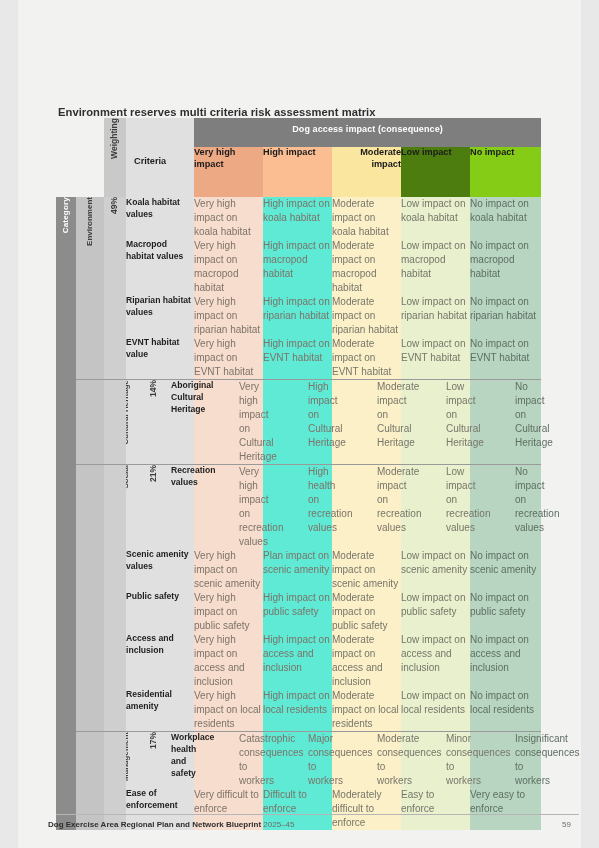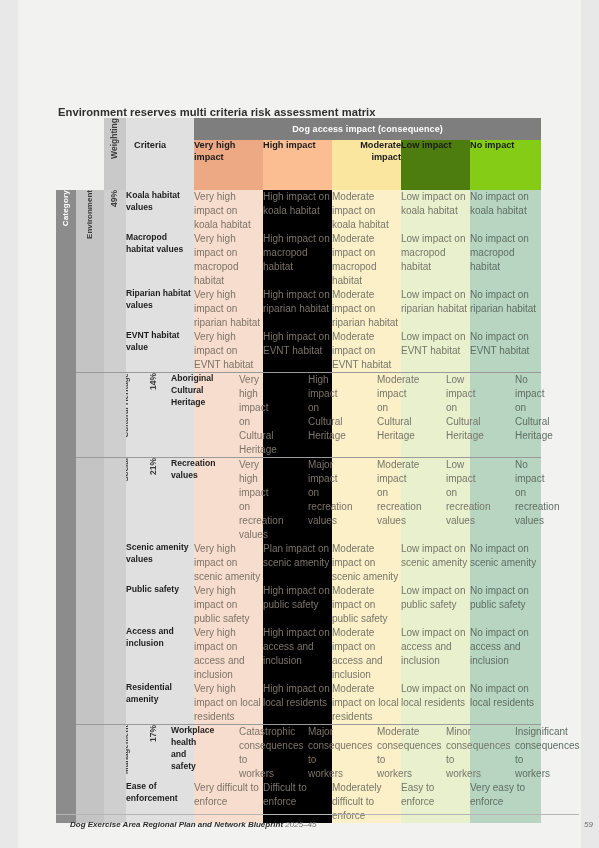--- a/index.html
+++ b/index.html
@@ -60,32 +60,32 @@
   .wt-col { width:22px; background:#cfcfcf; border-bottom:1px solid #f2f2f1; }
   .wt-col > span { color:#3d3d3d; font-size:8.5px; }
 
   
   .corner-blank { background:#f2f2f1; }
   .hdr-weighting { background:#c9c9c9; }
   .hdr-criteria  { background:#e0e0e0; }
   .hdr-weighting > span { color:#3d3d3d; font-size:8.5px; }
   .hdr-criteria-txt {
     display:block;
-    padding:22px 6px 0 8px;
+    padding:38px 6px 0 8px;
     font-size:9.2px;
     font-weight:700;
     color:#1e1e1e;
   }
   .band {
     background:#7e7e7e;
     color:#ffffff;
     font-size:9px;
     font-weight:700;
     text-align:center;
-    height:22px;
+    height:29px;
     line-height:22px;
     letter-spacing:.1px;
   }
   .colhdr {
     height:50px;
     font-size:9.2px;
     font-weight:700;
     color:#1b1b1b;
     padding:7px 7px 0 8px;
     line-height:1.25;
@@ -111,21 +111,21 @@
     color:#7d7369;
     padding:8px 7px 8px 8px;
     line-height:1.4;
     border-right:2px solid #f2f2f1;
     border-bottom:1px solid #f2f2f1;
   }
   .cell.last { border-right:0; }
 
   
   .c-vhigh { background:#f7ddcd; }
-  .c-high  { background:#000000;margin-left:18px; }
+  .c-high  { background:#5eead4;margin-left:18px; }
   .c-mod   { background:#fbf0c8; }
   .c-low   { background:#e9f0cd; }
   .c-none  { background:#b8d5c1;margin-left:23px; }
 
   
   .h-vhigh { background:#eda884; }
   .h-high  { background:#fbbe93; }
   .h-mod   { background:#fbe6a0;text-align:right; }
   .h-low   { background:#4d7c0f; }
   .h-none  { background:#84cc16; }
@@ -138,25 +138,24 @@
 
   
   .footrule {
     position:absolute;
     left:38px; top:814px;
     width:523px; height:1px;
     background:#b5b5b5;
   }
   .footer {
     position:absolute;
-    left:52px; top:820px;
+    left:30px; top:820px;
     width:523px;
     font-size:8px;
     color:#4a4a4a;
-    font-style:italic;
   }
   .footer .strong { font-weight:700; color:#2f2f2f; }
   .footer .yrs { color:#6d6d6d; }
   .pageno {
     position:absolute;
     right:0; top:0;
     font-size:8px;
     color:#6d6d6d;
   }
 </style>
@@ -239,21 +238,21 @@
           <td class="cell c-high">High impact on Cultural Heritage</td>
           <td class="cell c-mod">Moderate impact on Cultural Heritage</td>
           <td class="cell c-low">Low impact on Cultural Heritage</td>
           <td class="cell c-none last">No impact on Cultural Heritage</td>
         </tr>
         <tr class="sep-top">
           <td class="vlabel grp-col" rowspan="5"><span>Social</span></td>
           <td class="vlabel wt-col" rowspan="5"><span>21%</span></td>
           <td class="crit">Recreation values</td>
           <td class="cell c-vhigh">Very high impact on recreation values</td>
-          <td class="cell c-high">Major impact on recreation values</td>
+          <td class="cell c-high">High health on recreation values</td>
           <td class="cell c-mod">Moderate impact on recreation values</td>
           <td class="cell c-low">Low impact on recreation values</td>
           <td class="cell c-none last">No impact on recreation values</td>
         </tr>
         <tr>
           <td class="crit">Scenic amenity values</td>
           <td class="cell c-vhigh">Very high impact on scenic amenity</td>
           <td class="cell c-high">Plan impact on scenic amenity</td>
           <td class="cell c-mod">Moderate impact on scenic amenity</td>
           <td class="cell c-low">Low impact on scenic amenity</td>

